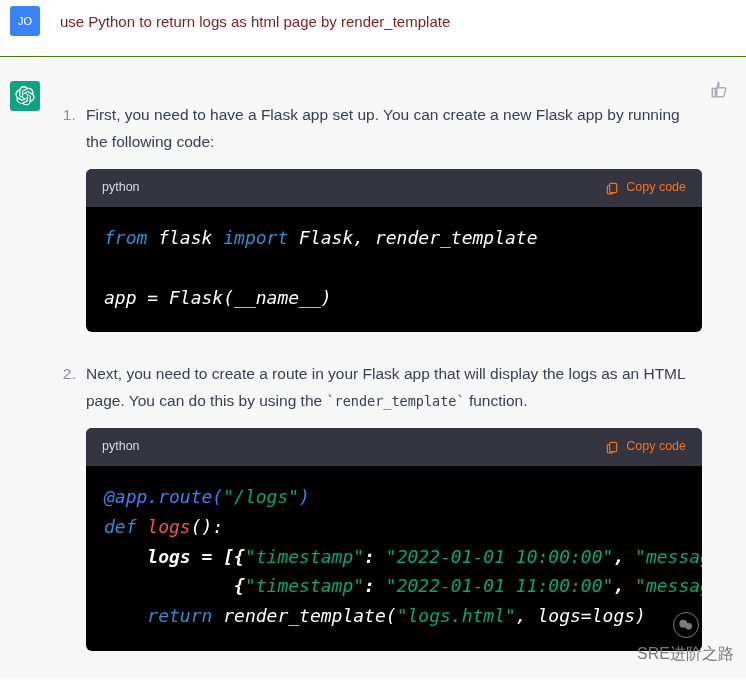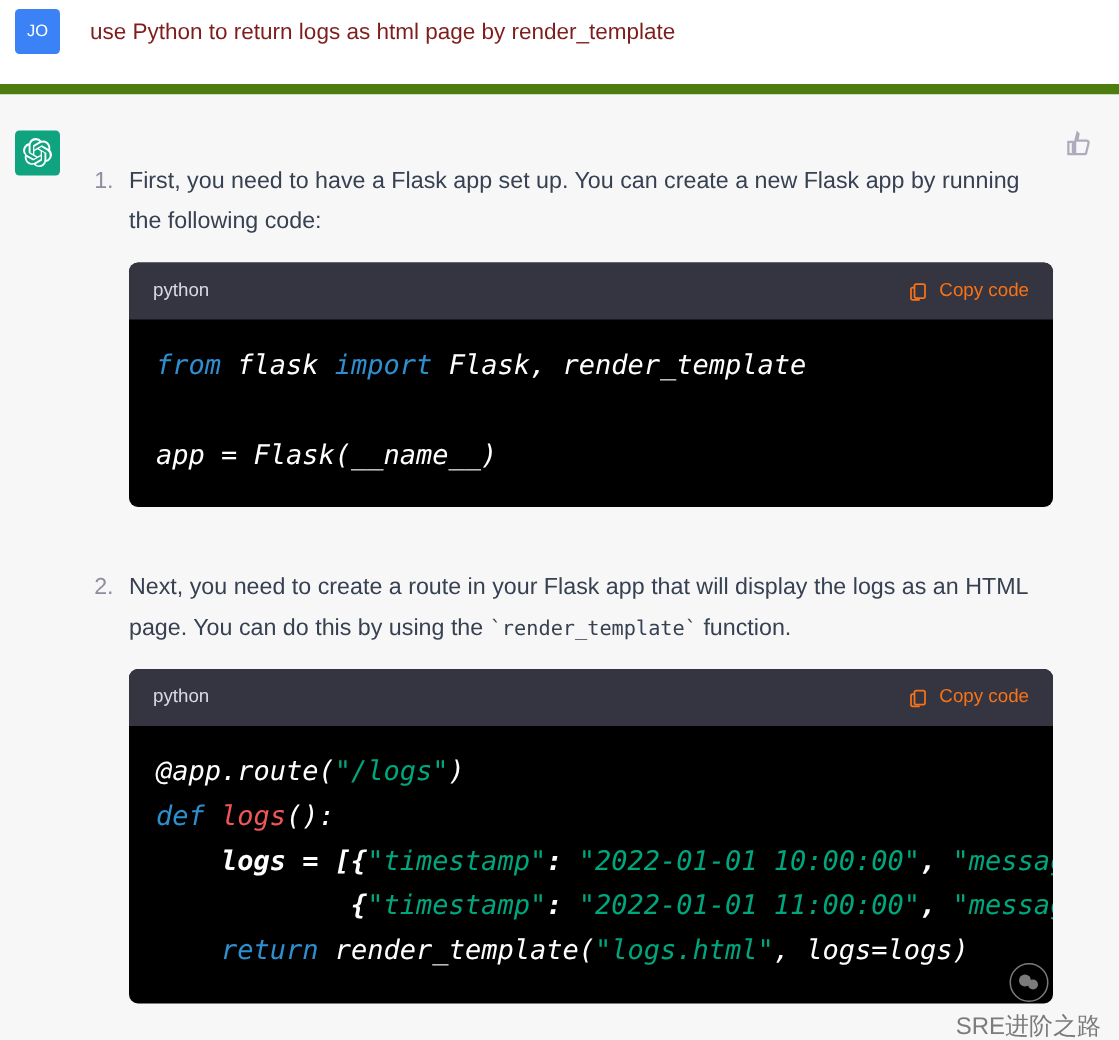--- a/index.html
+++ b/index.html
@@ -3,21 +3,21 @@
   <meta charset="utf-8">
   <style>
     * { box-sizing: border-box; margin: 0; padding: 0; }
     body {
       font-family: -apple-system, BlinkMacSystemFont, "Segoe UI", Helvetica, Arial, sans-serif;
       background: #fff;
       color: #343541;
       width: 746px;
       position: relative;
     }
-    .msg-row { display: flex; align-items: flex-start; padding: 6px 10px 20px 10px; border-bottom: 7px solid #4d7c0f; }
+    .msg-row { display: flex; align-items: flex-start; padding: 6px 10px 20px 10px; border-bottom: 1px solid #4d7c0f; }
     .msg-row.assistant { background: #f7f7f8; padding-top: 24px; padding-bottom: 0; border-bottom: none;}
     .avatar {
       width: 30px; height: 30px; border-radius: 3px;
       display: flex; align-items: center; justify-content: center;
       flex-shrink: 0; margin-right: 20px;
       font-size: 11px; font-weight: 500; color: #fff;
     }
     .avatar.user { background: #3b82f6; }
     .avatar.assistant-av { background: #10a37f; }
     .avatar.assistant-av svg { width: 20px; height: 20px; }
@@ -28,41 +28,41 @@
     code.inline {
       font-family: "SFMono-Regular", Menlo, Consolas, monospace;
       font-size: 13.5px;
       background: transparent;
     }
     ol.steps { list-style: decimal; padding-left: 20px; margin-top: 20px; color:#374151;}
     ol.steps > li { margin-bottom: 18px; padding-left: 6px; font-size:15.5px; line-height:1.75;}
     ol.steps > li::marker { color: #8e8ea0; }
     .codeblock {
       background: #000; border-radius: 6px; overflow: hidden;
-      margin: 14px 0 40px 0; font-size: 14px;
+      margin: 14px 0 28px 0; font-size: 14px;
     }
     .codeheader {
       background: #343541; color: #d9d9e3;
       display: flex; justify-content: space-between; align-items: center;
       padding: 8px 16px; font-size: 12.5px;
     }
     .copybtn { display: flex; align-items: center; gap: 7px; cursor: pointer; color:#f97316;}
     pre {
       padding: 16px 18px 20px 18px; overflow-x: auto;
       font-family: "SFMono-Regular", Menlo, Consolas, monospace;
       color: #fff; font-size: 18px; line-height:1.65; font-style: italic;
     }
     .tk-kw { color: #2d8fcf; font-style: italic;}
     .tk-def { color: #2d8fcf; font-style: italic;}
     .tk-fn { color: #f05656; font-style: italic;}
     .tk-str { color: #00a67d; font-style: italic;}
     .tk-plain { color: #fff; font-style: italic;}
     .tk-punct{ color:#fff; font-style: italic;}
     .tk-var { color:#fff; font-weight:600; font-style: italic;}
-    .tk-dec { color:#ffffff; font-style: italic;}
+    .tk-dec { color:#3b82f6; font-style: italic;}
     .watermark {
       position: absolute; right: 12px; bottom: 14px;
       display: flex; align-items: center; gap: 6px;
       font-size: 16px; color: #7b7b7b; font-weight:500;
       font-family: "PingFang SC","Microsoft YaHei",sans-serif;
       flex-direction: column;
     }
     .wm-circle {
       width: 26px; height: 26px; border: 1.5px solid #7b7b7b;
       border-radius: 50%; display: flex; align-items: center; justify-content: center;

